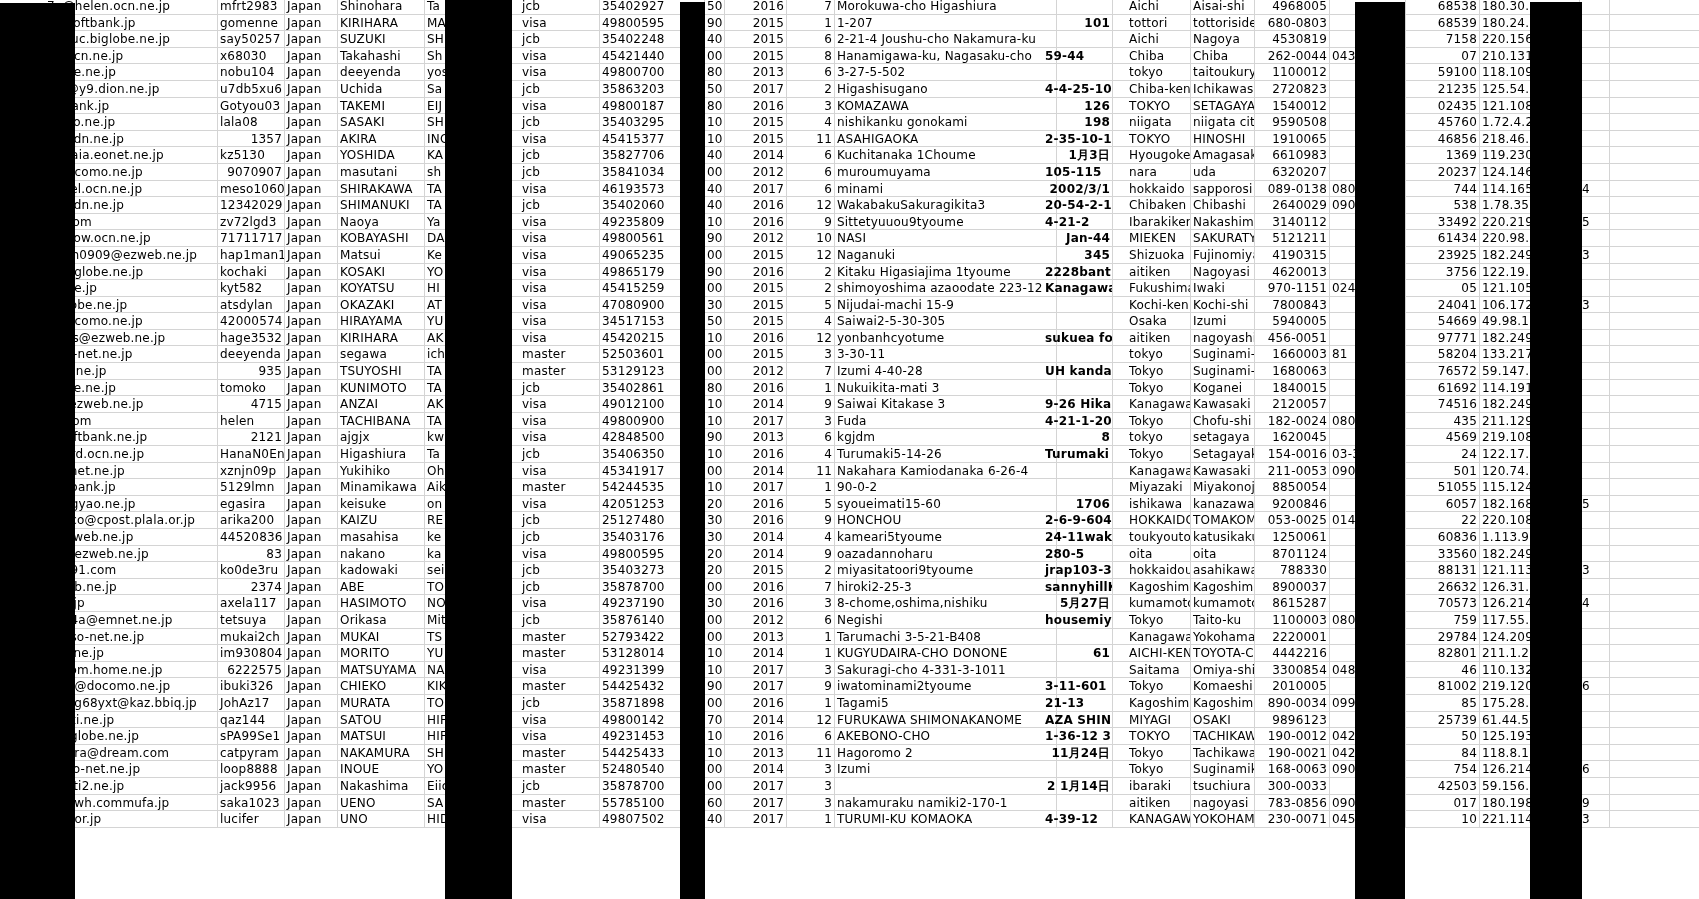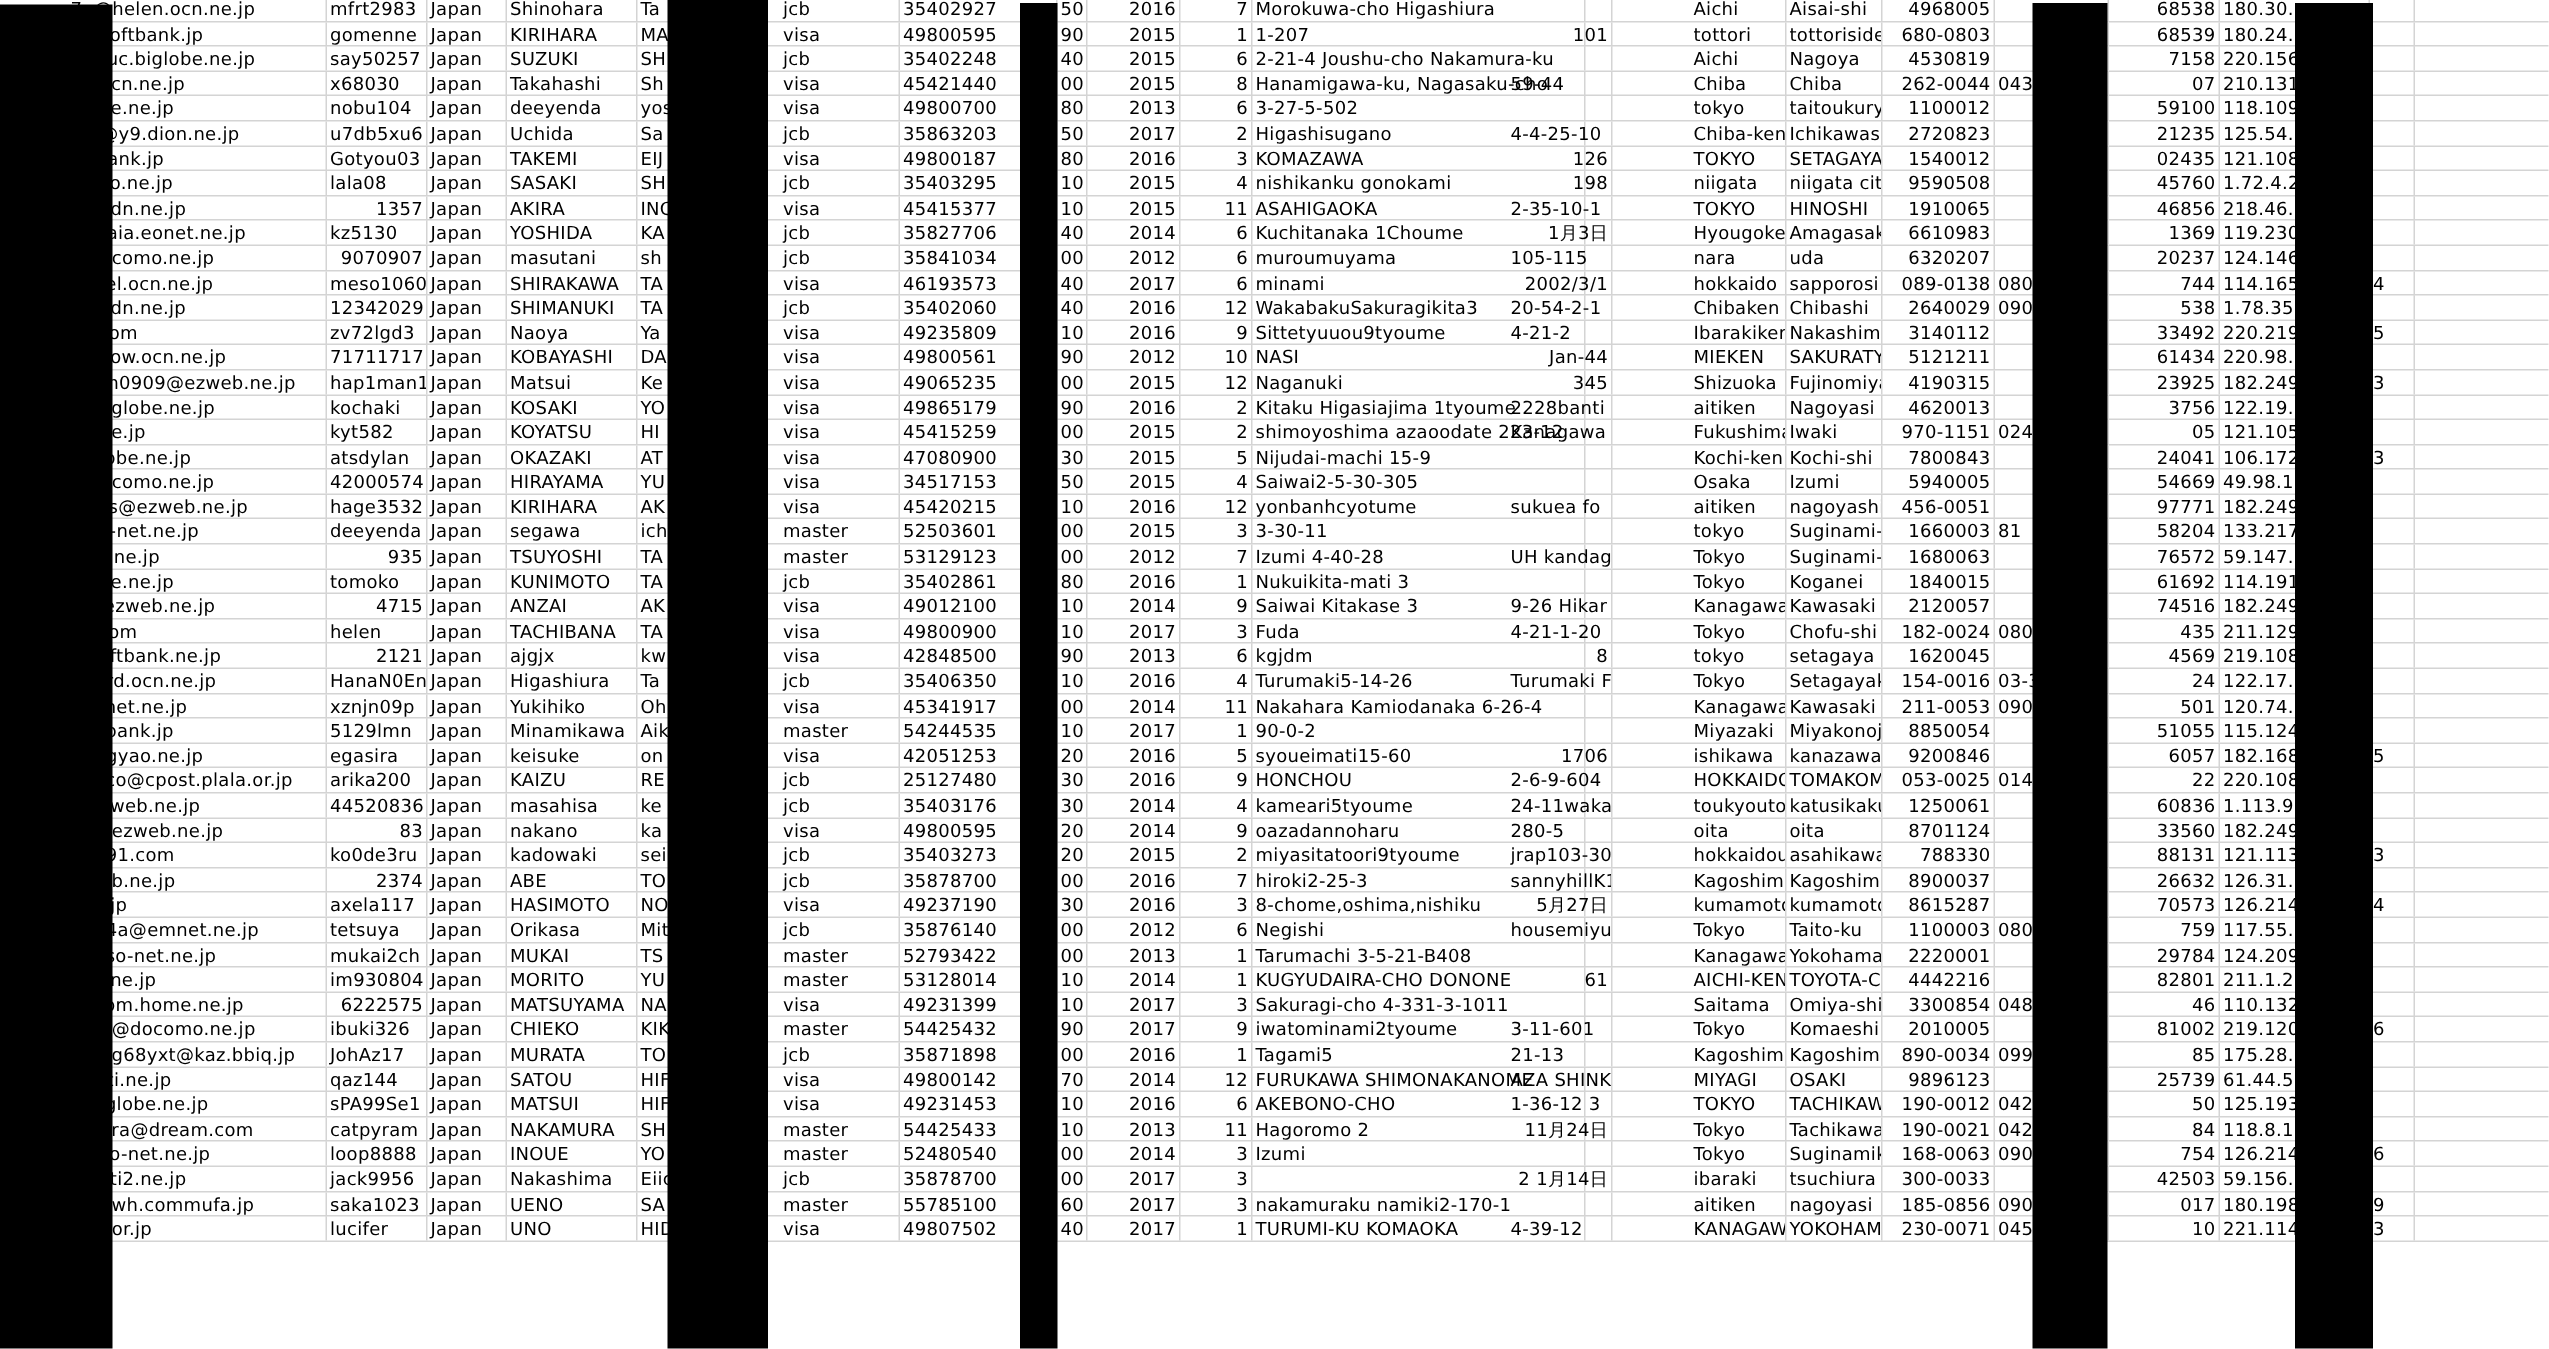--- a/index.html
+++ b/index.html
@@ -14,21 +14,21 @@
   .c-pass { left:218px; width:67px; }
   .c-country { left:285px; width:53px; }
   .c-last { left:338px; width:87px; }
   .c-first { left:425px; width:40px; }
   .c-type { left:520px; width:80px; }
   .c-card { left:600px; width:105px; }
   .c-cvv { left:705px; width:20px; }
   .c-year { left:725px; width:62px; }
   .c-month { left:787px; width:48px; }
   .c-addr1 { left:835px; width:222px; }
-  .c-addr2 { left:1005px; width:70px; }
+  .c-addr2 { left:1043px; width:70px;font-weight:bold; }
   .c-pref { left:1127px; width:64px; }
   .c-city { left:1191px; width:64px; }
   .c-zip { left:1255px; width:75px; }
   .c-phone { left:1330px; width:76px; }
   .c-num2 { left:1406px; width:74px; }
   .c-ip { left:1480px; width:100px; }
   .c-extra { left:1580px; width:30px; }
   .redact { position:absolute; background:#000; z-index:5; }
   .red-accent { position:absolute; left:0; top:15px; width:4px; height:38px; background:#7a2a10; z-index:4; }
 </style>
@@ -1052,21 +1052,21 @@
       <div class="cell c-first">SA</div>
       <div class="cell c-type">master</div>
       <div class="cell c-card">55785100</div>
       <div class="cell c-cvv">60</div>
       <div class="cell c-year num">2017</div>
       <div class="cell c-month num">3</div>
       <div class="cell c-addr1">nakamuraku namiki2-170-1</div>
       <div class="cell c-addr2"></div>
       <div class="cell c-pref">aitiken</div>
       <div class="cell c-city">nagoyasi</div>
-      <div class="cell c-zip num">185-0856</div>
+      <div class="cell c-zip num">783-0856</div>
       <div class="cell c-phone">090-</div>
       <div class="cell c-num2 num">017</div>
       <div class="cell c-ip">180.198</div>
       <div class="cell c-extra">9</div>
     </div>
     <div class="row">
       <div class="cell c-email">nbn.or.jp</div>
       <div class="cell c-pass">lucifer</div>
       <div class="cell c-country">Japan</div>
       <div class="cell c-last">UNO</div>

